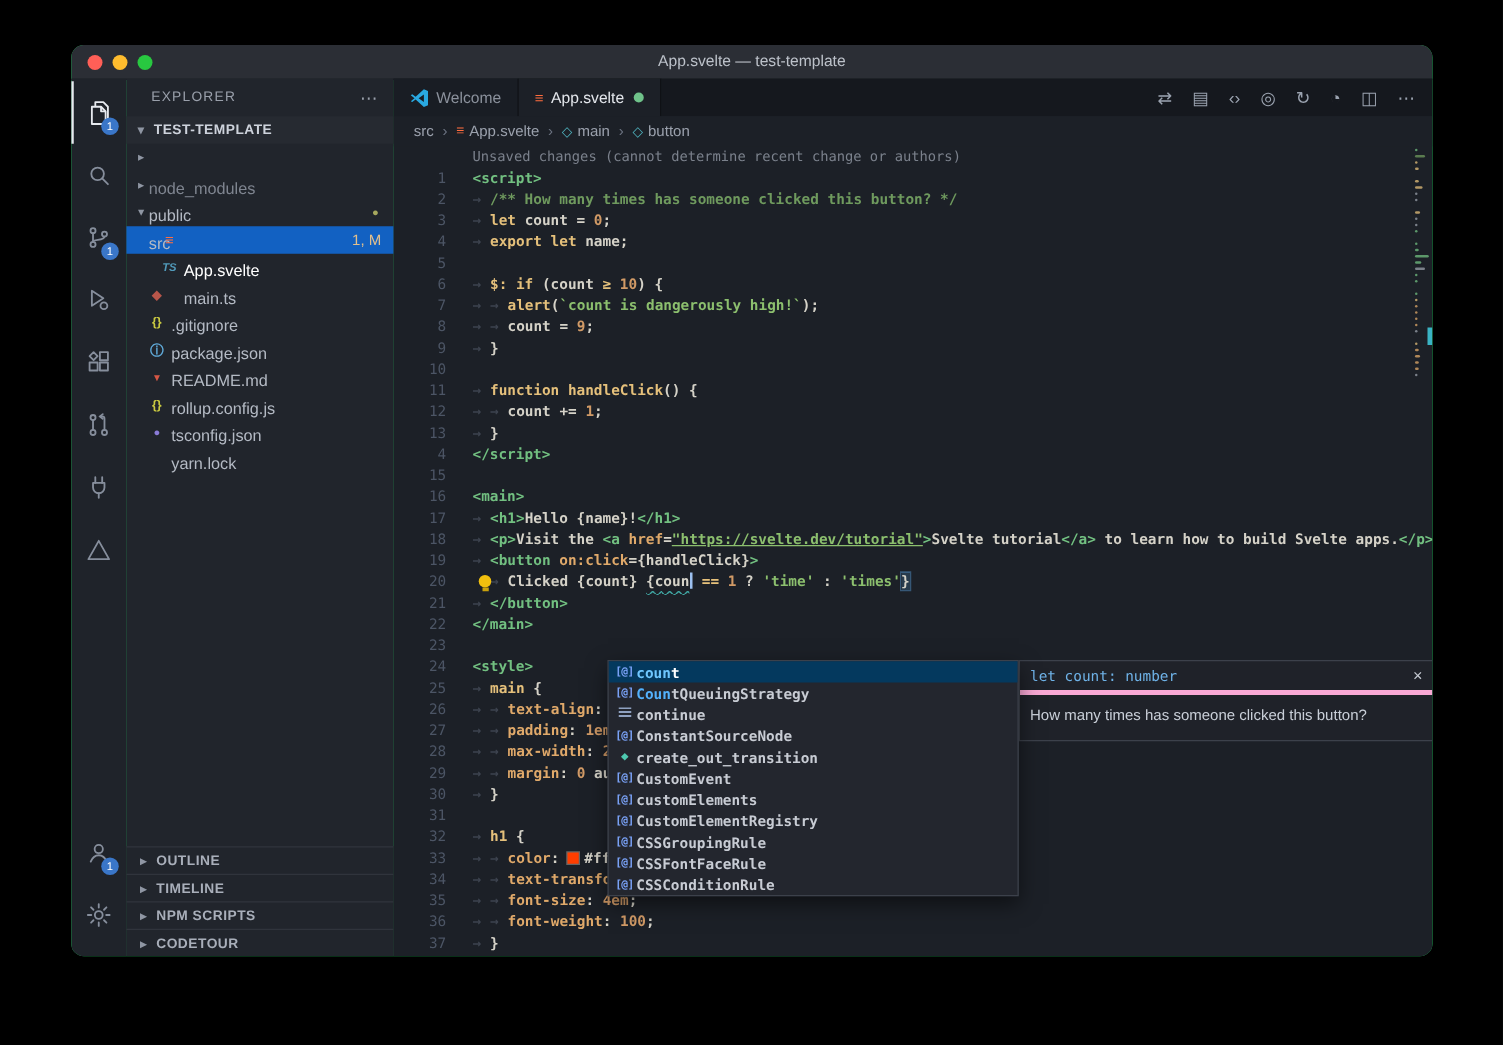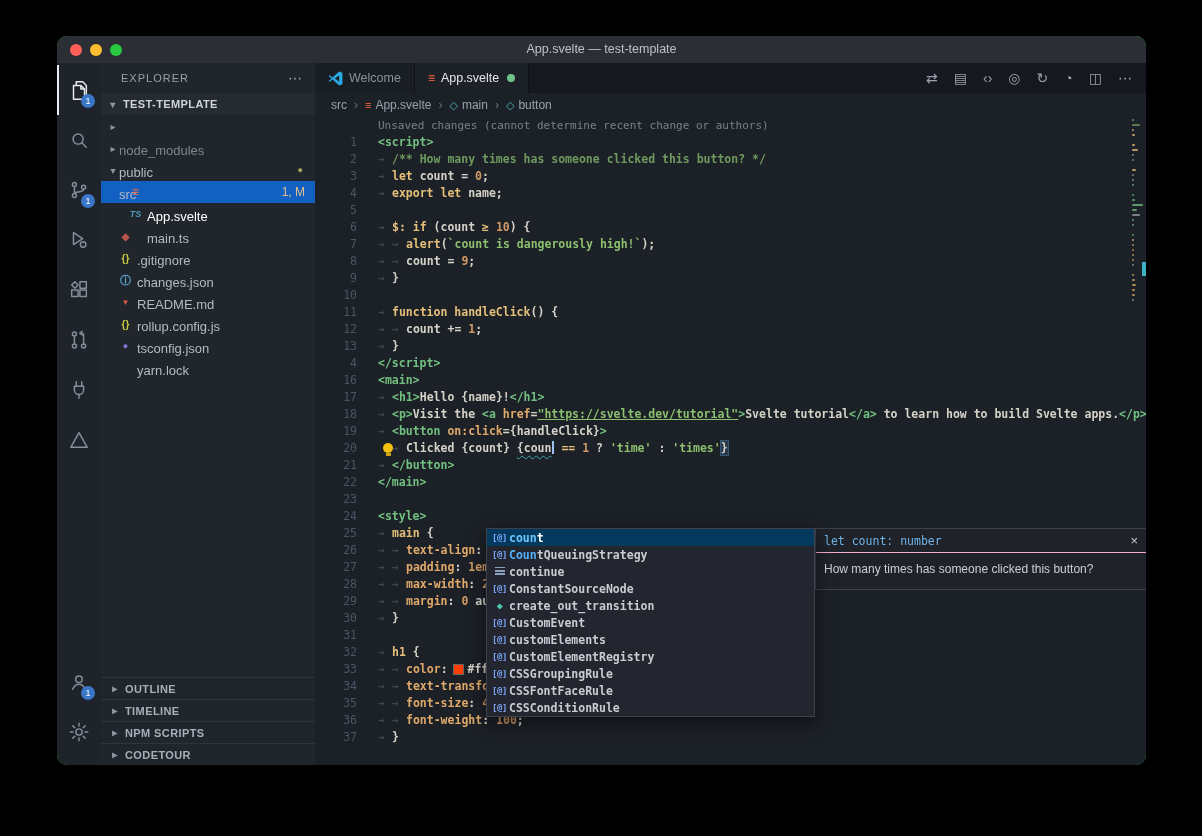--- a/index.html
+++ b/index.html
@@ -101,21 +101,21 @@
   .sic{width:19px;flex:none;color:#7aa2f7;font-size:9px;font-weight:700;letter-spacing:-.5px;text-align:center;}
   .sic.teal{color:#4ec9b0;font-size:10px;}
   .kwbars{display:inline-block;width:10px;height:8px;
     background:repeating-linear-gradient(180deg,#8fa1c0 0 1.5px,transparent 1.5px 3.2px);}
   .match{color:#53b1fd;}
   .srow.sel .match{color:#6fc7ff;}
   
   .docs{position:absolute;left:500px;top:411px;width:332px;background:#1f2229;border:1px solid #3c414b;
     z-index:4;box-sizing:border-box;}
   .docs-sig{display:flex;align-items:center;padding:4px 8px;font-family:"DejaVu Sans Mono",monospace;
-    font-size:11.5px;color:#6fb3e8;border-bottom:1px solid #f9a8d4;}
+    font-size:11.5px;color:#6fb3e8;border-bottom:4px solid #f9a8d4;}
   .docs-close{margin-left:auto;color:#c5cad2;cursor:pointer;font-size:13px;font-family:"Liberation Sans",sans-serif;}
   .docs-body{padding:9px 8px 13px;font-size:12px;color:#c9cfd8;font-family:"Liberation Sans",sans-serif;}
 </style>
 </head>
 <body>
 
 <div class="page">
   <div class="window">
 
     <div class="titlebar">
@@ -256,21 +256,21 @@
           <div class="trow" style="padding-left: 26px;">
             <span class="ficon" style="color: rgb(81, 154, 186); font-size: 9px; font-style: italic;">TS</span>
             <span class="lbl">main.ts</span>
           </div>
           <div class="trow" style="padding-left: 16px;">
             <span class="ficon" style="color: rgb(184, 86, 74); font-size: 10px;">◆</span>
             <span class="lbl">.gitignore</span>
           </div>
           <div class="trow" style="padding-left: 16px;">
             <span class="ficon" style="color: rgb(203, 203, 65); font-size: 10px;">{}</span>
-            <span class="lbl">changes.json</span>
+            <span class="lbl">package.json</span>
           </div>
           <div class="trow" style="padding-left: 16px;">
             <span class="ficon" style="color: rgb(95, 168, 214); font-size: 11px;">ⓘ</span>
             <span class="lbl">README.md</span>
           </div>
           <div class="trow" style="padding-left: 16px;">
             <span class="ficon" style="color: rgb(214, 87, 69); font-size: 8px;">▼</span>
             <span class="lbl">rollup.config.js</span>
           </div>
           <div class="trow" style="padding-left: 16px;">
@@ -401,20 +401,24 @@
               <span class="ln">12</span>
               <span class="codetxt"><span class="tk-ws">→</span><span class="tk-ws">→</span><span class="tk-pl">count += </span><span class="tk-num">1</span><span class="tk-pl">;</span></span>
             </div>
             <div class="line">
               <span class="ln">13</span>
               <span class="codetxt"><span class="tk-ws">→</span><span class="tk-pl">}</span></span>
             </div>
             <div class="line">
               <span class="ln">4</span>
               <span class="codetxt"><span class="tk-tag">&lt;/script&gt;</span></span>
+            </div>
+            <div class="line">
+              <span class="ln">15</span>
+              <span class="codetxt"></span>
             </div>
             <div class="line">
               <span class="ln">16</span>
               <span class="codetxt"><span class="tk-tag">&lt;main&gt;</span></span>
             </div>
             <div class="line">
               <span class="ln">17</span>
               <span class="codetxt"><span class="tk-ws">→</span><span class="tk-tag">&lt;h1&gt;</span><span class="tk-pl">Hello </span><span class="tk-br">{</span><span class="tk-pl">name</span><span class="tk-br">}</span><span class="tk-pl">!</span><span class="tk-tag">&lt;/h1&gt;</span></span>
             </div>
             <div class="line">

